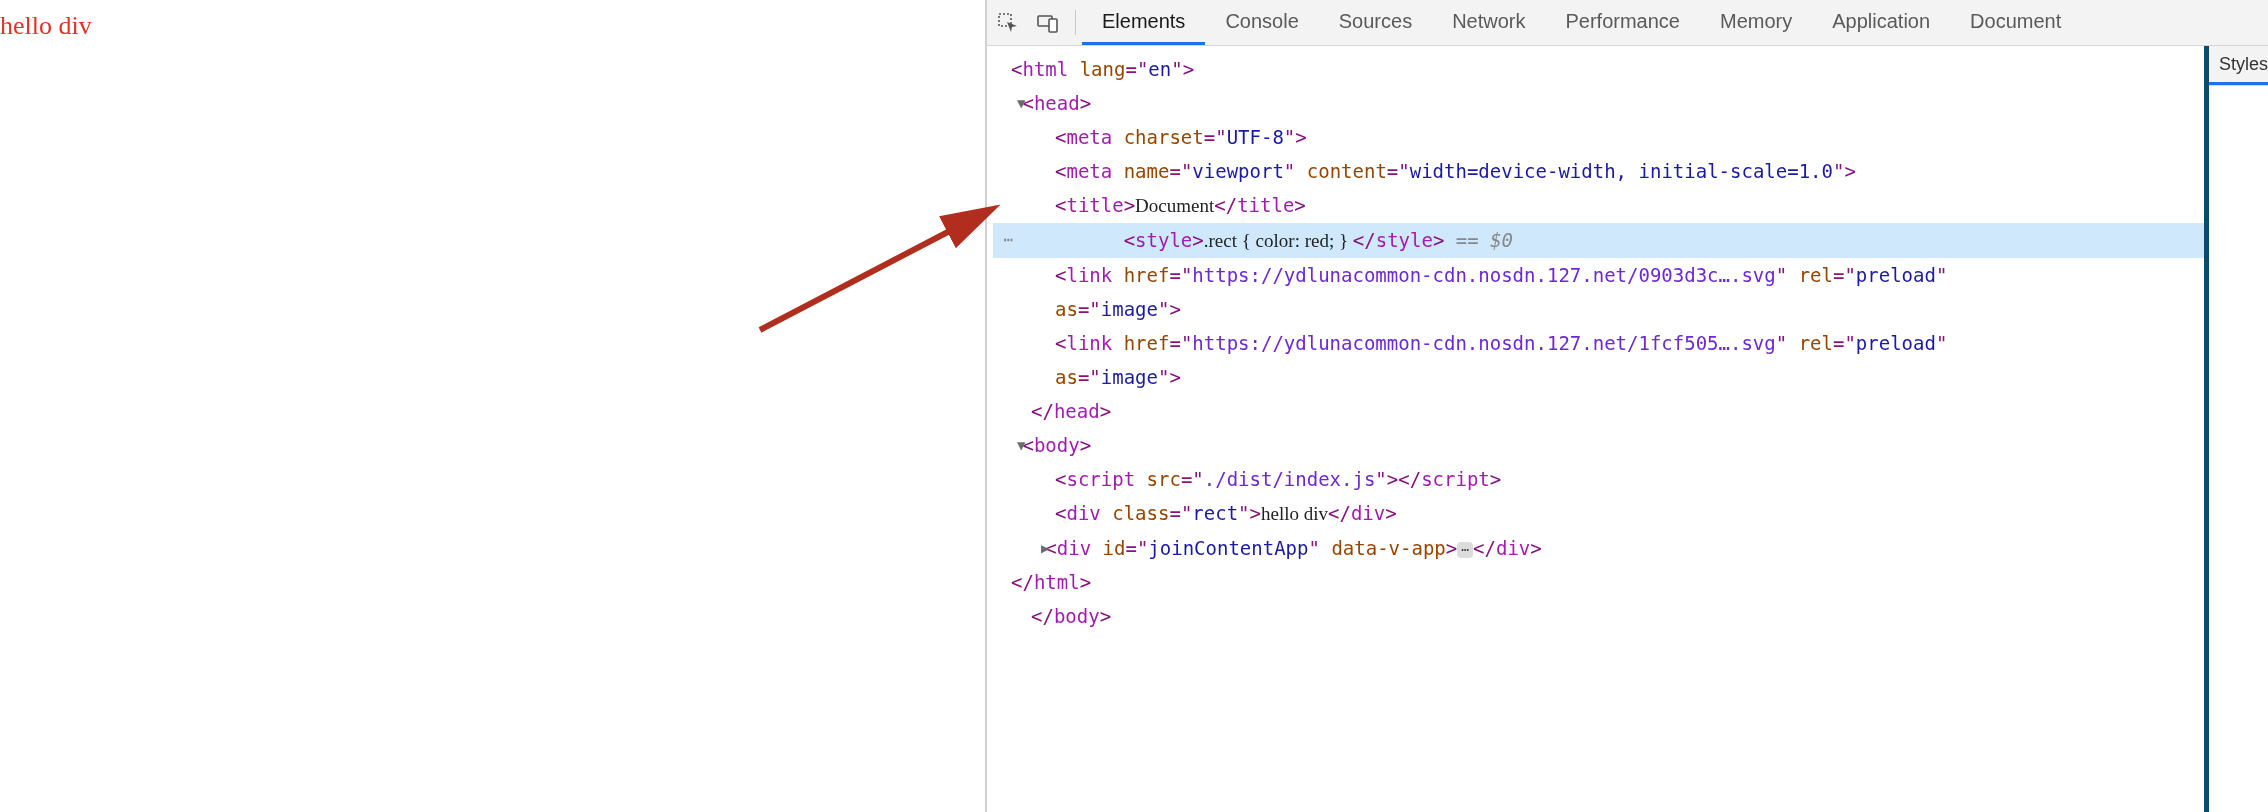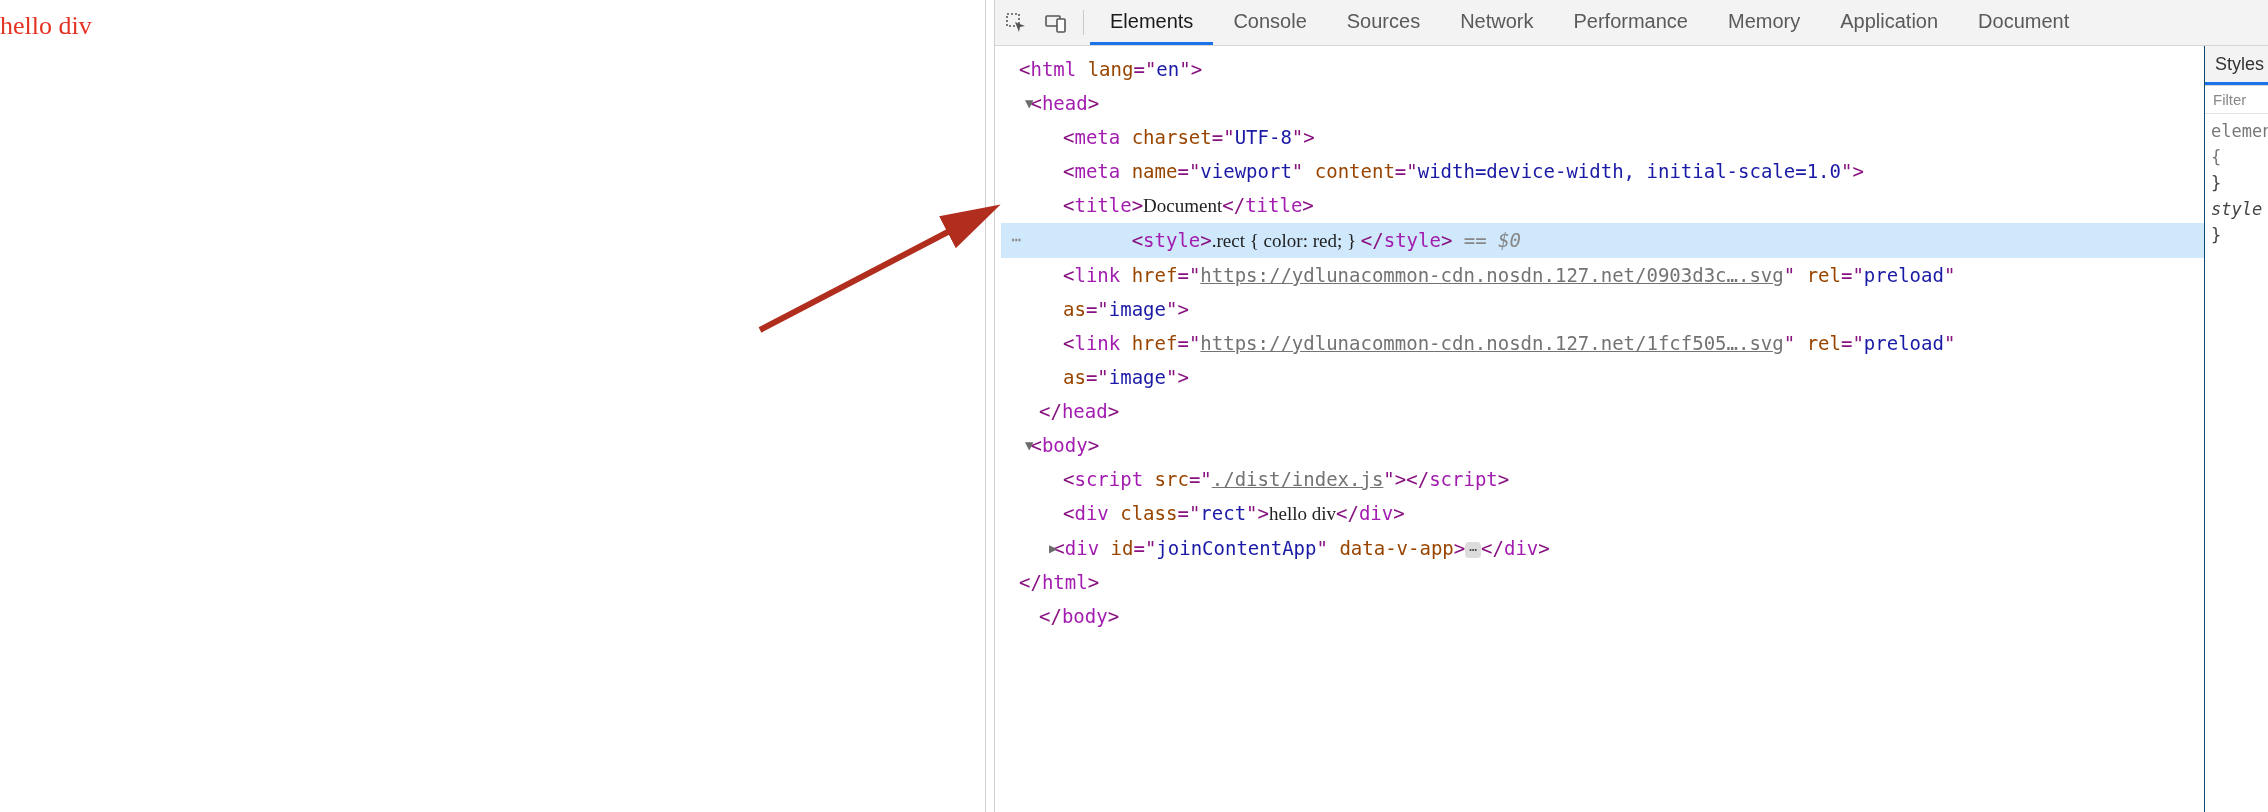--- a/index.html
+++ b/index.html
@@ -29,21 +29,20 @@
   left: 730px;
   width: 300px;
   height: 150px;
   pointer-events: none;
 }
 .devtools {
   flex: 1 1 auto;
   display: flex;
   flex-direction: column;
   border-left: 1px solid #d0d0d0;
-  margin-left: 8px;
 }
 .toolbar {
   height: 46px;
   border-bottom: 1px solid #d6d6d6;
   background: #f3f3f3;
   display: flex;
   align-items: stretch;
 }
 .tool-icons {
   display: flex;
@@ -119,39 +118,38 @@
   width: 14px;
   color: #6b6b6b;
   font-size: 14px;
 }
 .ind0c .caret { left: 24px; }
 .ind1c .caret { left: 48px; }
 .doctype { color: #9aa0a6; }
 .tagname { color: #a21caf; }
 .attrname { color: #994500; }
 .attrval { color: #1a1aa6; }
-.attrval.link { color: #737373; text-decoration: underline; }
+.attrval.link { color: #6d28d9; }
 .textnode { color: #222; font-family: Liberation Serif, serif; }
 .punc { color: #881280; }
 .eqref { color: #888; font-style: italic; }
 .ell {
   display: inline-block;
   background: #dcdcdc;
   color: #444;
   border-radius: 4px;
   font-size: 13px;
   padding: 0 4px;
   line-height: 16px;
   vertical-align: middle;
 }
 .styles-pane {
   flex: 0 0 64px;
-  border-left: 1px solid #0c4a6e;
-  display: flex;
-  flex-direction: column;
+  border-left: 5px solid #0c4a6e;
+  display: flex;
   font-size: 18px;
   overflow: hidden;
 }
 .sp-tabs {
   height: 40px;
   border-bottom: 1px solid #d6d6d6;
   background: #f3f3f3;
   display: flex;
   align-items: stretch;
 }

